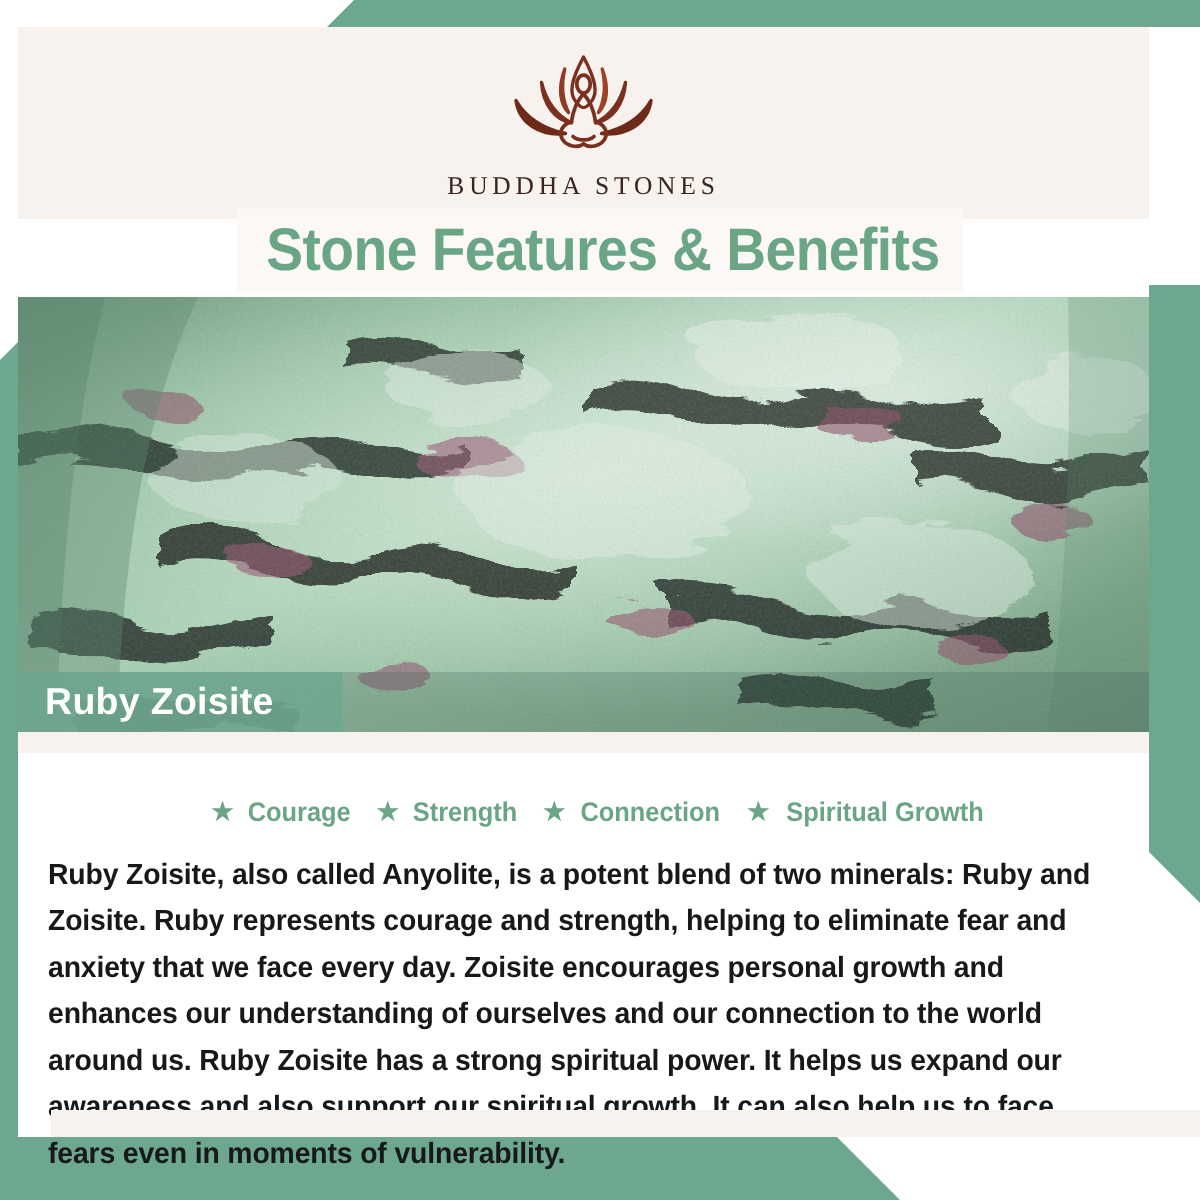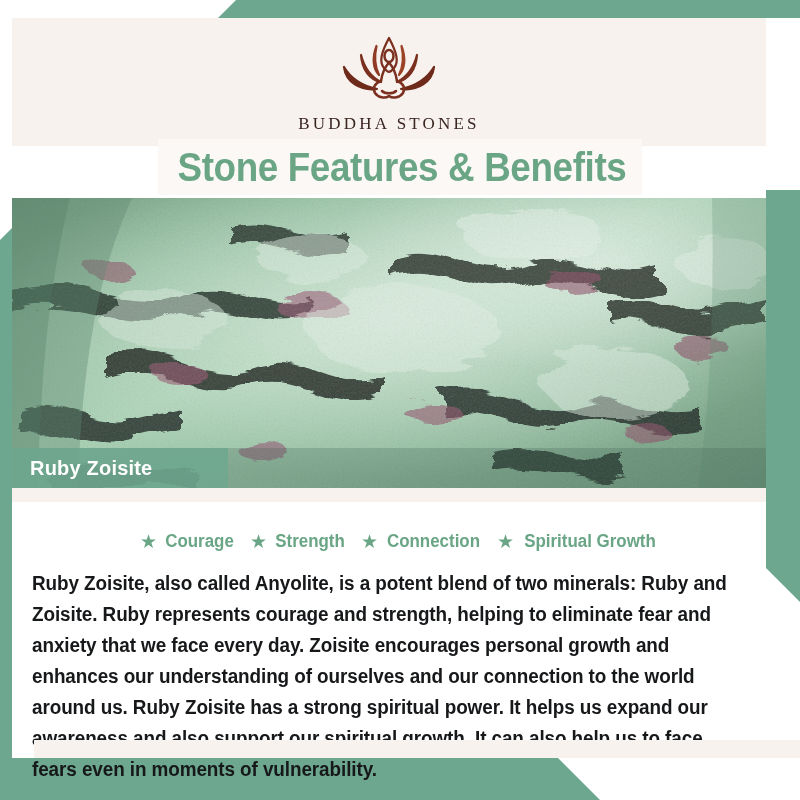--- a/index.html
+++ b/index.html
@@ -117,21 +117,21 @@
     left: 12px;
     width: 216px;
     height: 40px;
     background: rgba(110,167,143,0.88);
     display: flex;
     align-items: center;
     padding-left: 18px;
   }
   .stone-label span {
     color: #ffffff;
-    font-size: 20px;
+    font-size: 25px;
     font-weight: 700;
     letter-spacing: 0.2px;
     white-space: nowrap;
   }
 
   
   .body-card {
     position: absolute;
     top: 488px;
     left: 12px;

